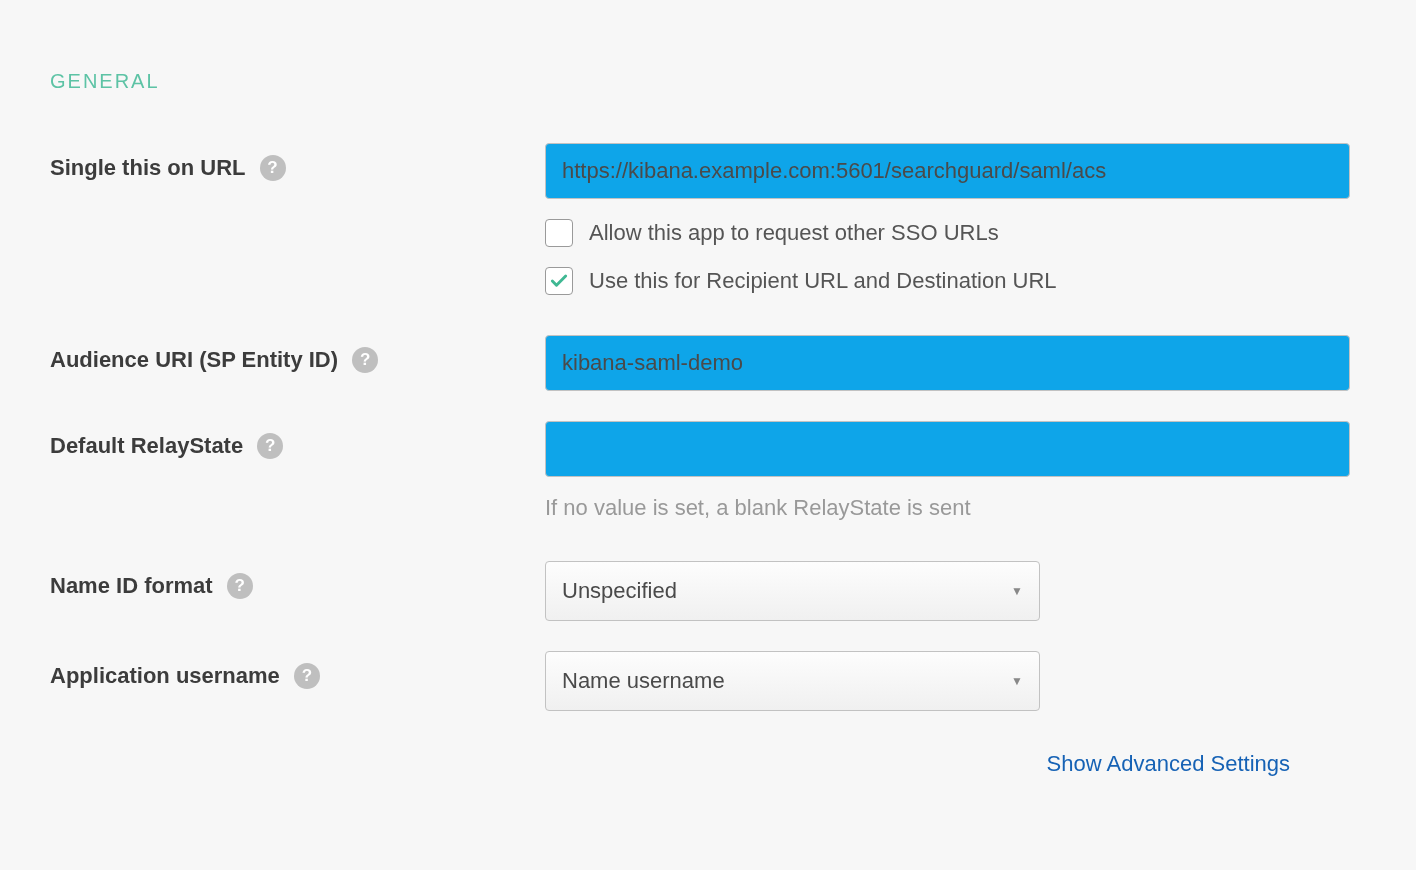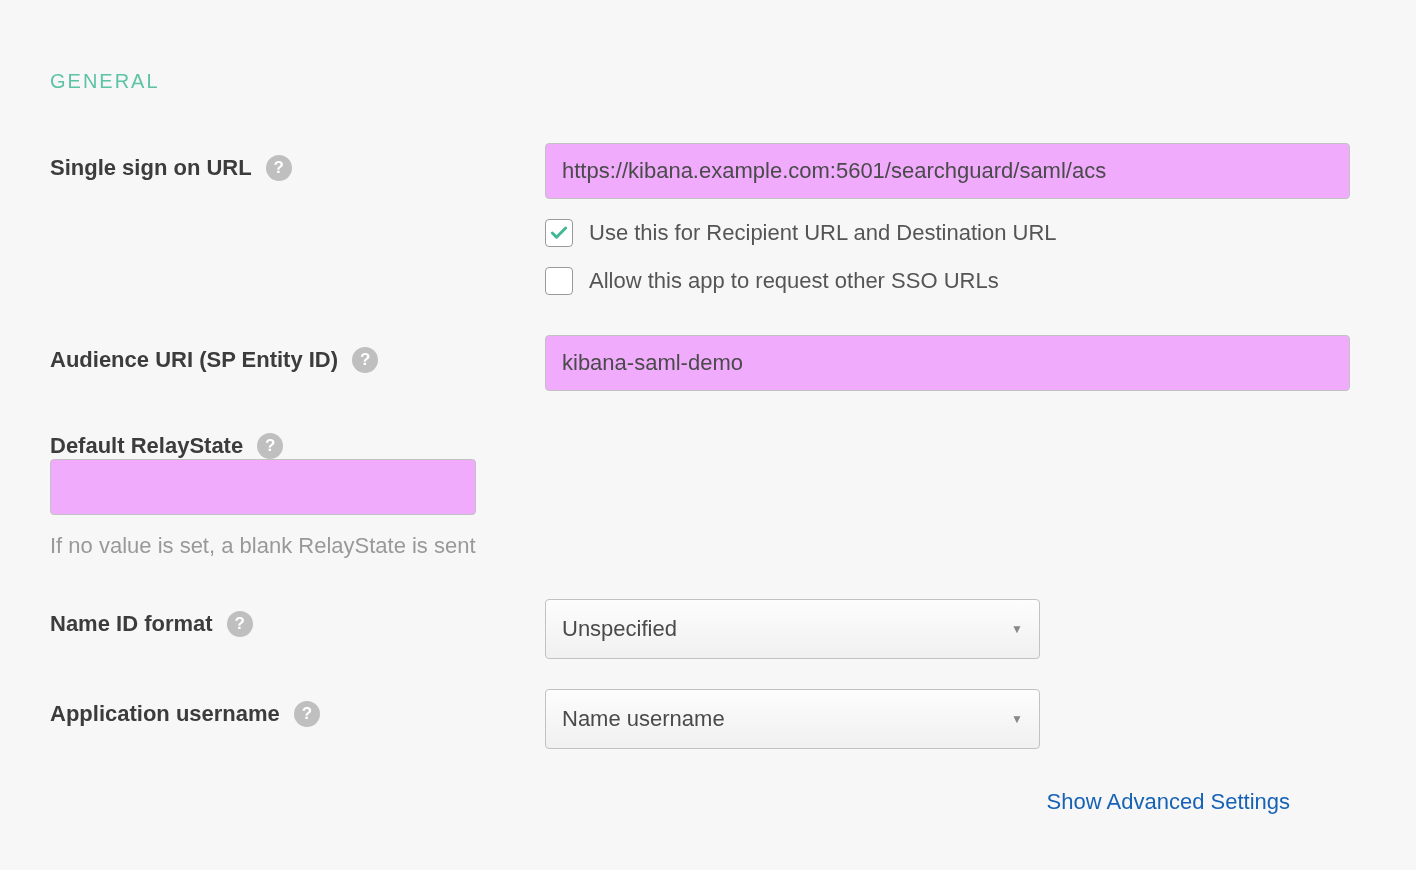--- a/index.html
+++ b/index.html
@@ -56,21 +56,21 @@
     }
     .input-col {
       flex: 1;
       max-width: 810px;
     }
     .text-input {
       width: 100%;
       height: 56px;
       border: 1px solid #c2c2c2;
       border-radius: 4px;
-      background: #f0abfc;
+      background: #0ea5e9;
       padding: 0 16px;
       font-size: 22px;
       color: #4a4a4a;
       outline: none;
     }
     .checkbox-row {
       display: flex;
       align-items: center;
       margin-top: 20px;
     }
@@ -139,53 +139,53 @@
     }
   </style>
 </head>
 <body>
 
 <div class="container">
   <h2 class="section-title">GENERAL</h2>
 
   <div class="form-row">
     <div class="label-col">
-      <span class="label-text">Single sign on URL</span>
+      <span class="label-text">Single this on URL</span>
       <span class="help-icon">?</span>
     </div>
     <div class="input-col">
       <input type="text" class="text-input" value="https://kibana.example.com:5601/searchguard/saml/acs" style="">
+      <div class="checkbox-row">
+        <div class="checkbox">
+          
+        </div>
+        <span class="checkbox-label">Allow this app to request other SSO URLs</span>
+      </div>
       <div class="checkbox-row">
         <div class="checkbox checked">
           <svg viewBox="0 0 24 24" fill="none" stroke="#3fb893" stroke-width="3.5" stroke-linecap="round" stroke-linejoin="round">
               <polyline points="20 6 9 17 4 12"></polyline>
             </svg>
         </div>
         <span class="checkbox-label">Use this for Recipient URL and Destination URL</span>
       </div>
-      <div class="checkbox-row">
-        <div class="checkbox">
-          
-        </div>
-        <span class="checkbox-label">Allow this app to request other SSO URLs</span>
-      </div>
     </div>
   </div>
 
   <div class="form-row" style="margin-top:40px;">
     <div class="label-col">
       <span class="label-text">Audience URI (SP Entity ID)</span>
       <span class="help-icon">?</span>
     </div>
     <div class="input-col">
       <input type="text" class="text-input" value="kibana-saml-demo" style="">
     </div>
   </div>
 
-  <div class="form-row" style="margin-top:30px;flex-direction:column;">
+  <div class="form-row" style="margin-top:30px;">
     <div class="label-col">
       <span class="label-text">Default RelayState</span>
       <span class="help-icon">?</span>
     </div>
     <div class="input-col">
       <input type="text" class="text-input" value="" style="">
       <div class="hint-text">If no value is set, a blank RelayState is sent</div>
     </div>
   </div>
 

